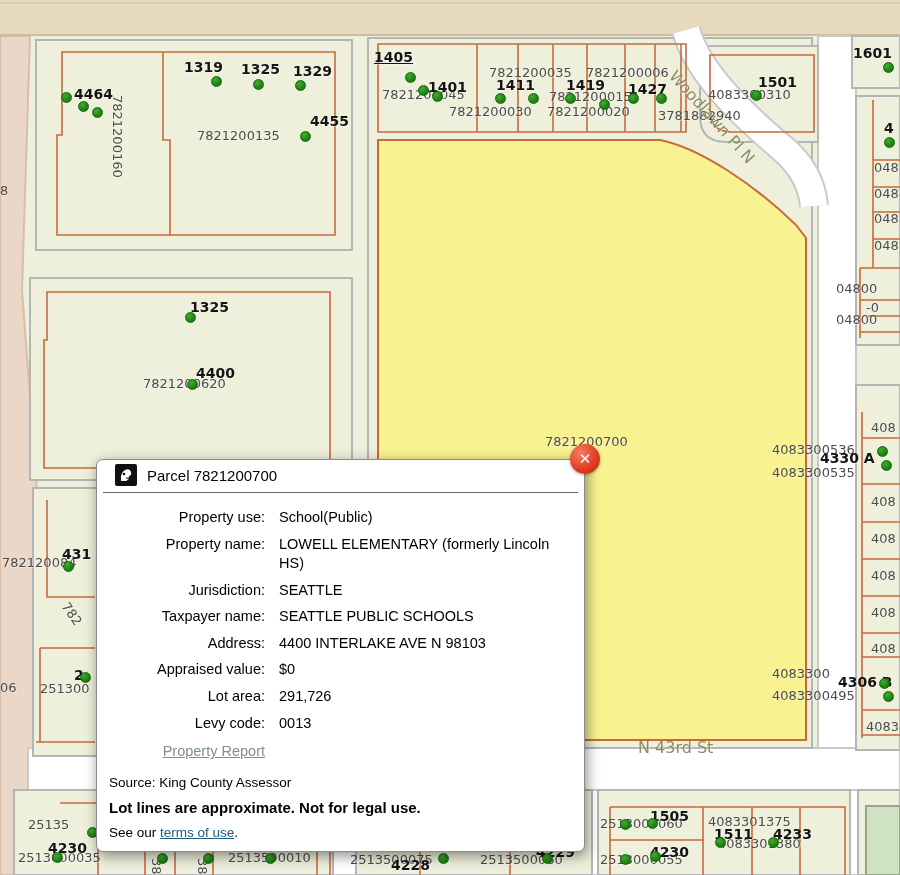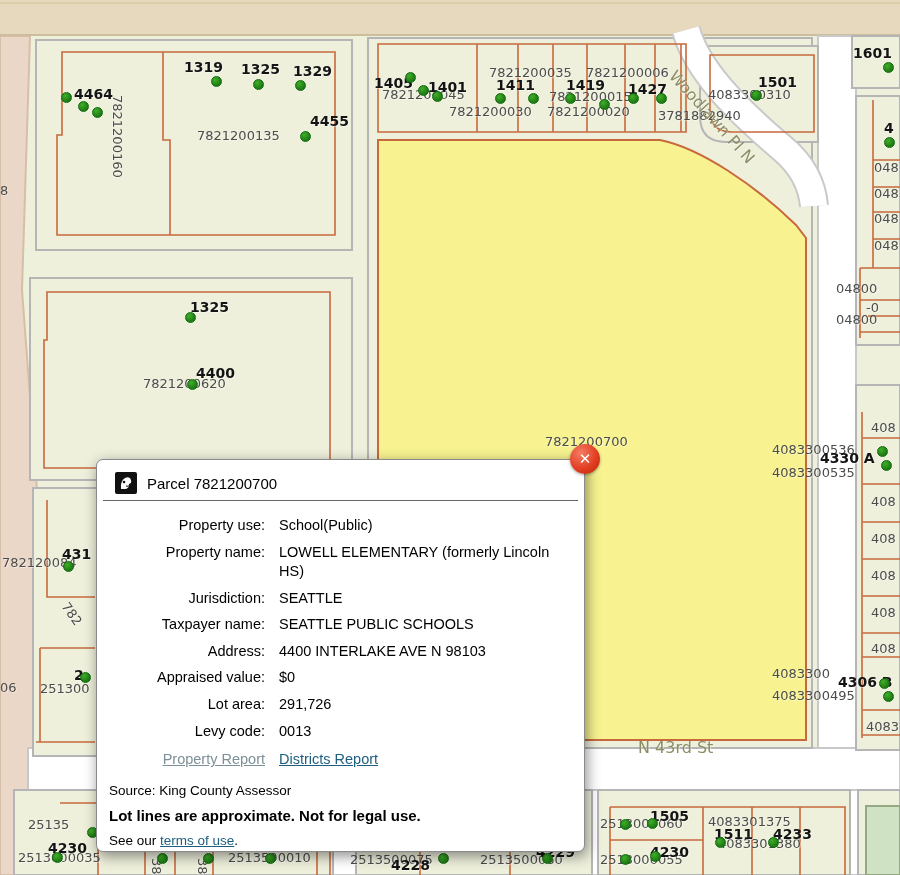--- a/index.html
+++ b/index.html
@@ -12,21 +12,21 @@
   .lbl.id{color:#4c4c4c;font-size:13px;}
   .lbl.addr{color:#141414;font-size:14px;font-weight:bold;}
   .lbl.street{color:#8d8d66;font-size:16px;}
   .dot{position:absolute;width:11px;height:11px;border-radius:50%;
        background:radial-gradient(circle at 35% 30%,#3fae2a,#1e7a12 70%);
        border:1.5px solid #0f6b0f;box-sizing:border-box;}
   
   #popup{position:absolute;left:96px;top:459px;width:489px;height:393px;background:#fff;
          border:1px solid #8a8a8a;border-radius:7px;box-shadow:2px 4px 14px rgba(0,0,0,.45);
          font-family:"Liberation Sans",sans-serif;color:#000;box-sizing:border-box;}
-  #popup-header{display:flex;align-items:center;gap:10px;padding:12px 12px 6px 12px;
+  #popup-header{display:flex;align-items:center;gap:10px;padding:4px 12px 6px 12px;
                 border-bottom:1px solid #666;margin:0 6px;}
   #popup-title{font-size:15px;}
   #kc-icon{width:22px;height:22px;flex:0 0 auto;}
   #popup-body{padding:8px 14px 0 0;}
   .prow{display:grid;grid-template-columns:168px 1fr;column-gap:14px;margin:7px 0;
         font-size:14.5px;line-height:1.35;}
   .prow .pl{text-align:right;}
   .prow .pv{text-align:left;padding-right:10px;}
   #links-row{display:grid;grid-template-columns:168px 1fr;column-gap:14px;margin:10px 0 6px 0;
              font-size:14.5px;}
@@ -147,21 +147,21 @@
       <span class="lbl id" style="left: 718px; top: 837px;">4083301380</span>
       <span class="lbl id" style="left: 600px; top: 853px;">2513000055</span>
       <span class="lbl id" style="left: 28px; top: 818px;">25135</span>
       <span class="lbl id" style="left: 163px; top: 858px; transform: rotate(90deg);">38</span>
       <span class="lbl id" style="left: 209px; top: 858px; transform: rotate(90deg);">38</span>
       <span class="lbl addr" style="left: 184px; top: 60px;">1319</span>
       <span class="lbl addr" style="left: 241px; top: 62px;">1325</span>
       <span class="lbl addr" style="left: 293px; top: 64px;">1329</span>
       <span class="lbl addr" style="left: 74px; top: 87px;">4464</span>
       <span class="lbl addr" style="left: 310px; top: 114px;">4455</span>
-      <span class="lbl addr" style="left: 374px; top: 76px;">1405</span>
+      <span class="lbl addr" style="left: 374px; top: 50px; text-decoration: underline;">1405</span>
       <span class="lbl addr" style="left: 428px; top: 80px;">1401</span>
       <span class="lbl addr" style="left: 496px; top: 78px;">1411</span>
       <span class="lbl addr" style="left: 566px; top: 78px;">1419</span>
       <span class="lbl addr" style="left: 628px; top: 82px;">1427</span>
       <span class="lbl addr" style="left: 758px; top: 75px;">1501</span>
       <span class="lbl addr" style="left: 853px; top: 46px;">1601</span>
       <span class="lbl addr" style="left: 884px; top: 121px;">4</span>
       <span class="lbl addr" style="left: 190px; top: 300px;">1325</span>
       <span class="lbl addr" style="left: 196px; top: 366px;">4400</span>
       <span class="lbl id" style="left: 143px; top: 377px;">7821200620</span>
@@ -258,21 +258,20 @@
       <div class="prow">
         <span class="pl">Lot area:</span>
         <span class="pv">291,726</span>
       </div>
       <div class="prow">
         <span class="pl">Levy code:</span>
         <span class="pv">0013</span>
       </div>
       <div id="links-row">
         <span class="cell1"><a class="glink">Property Report</a></span>
-        <span><a class="blink">Districts Report</a></span>
       </div>
     </div>
     <div id="popup-footer">
       <div id="src-line">Source: King County Assessor</div>
       <div id="disclaimer">Lot lines are approximate. Not for legal use.</div>
       <div id="terms-line"><span>See our </span><a class="blink">terms of use</a><span>.</span></div>
     </div>
   </div>
 
   <div id="close-btn">✕</div>

